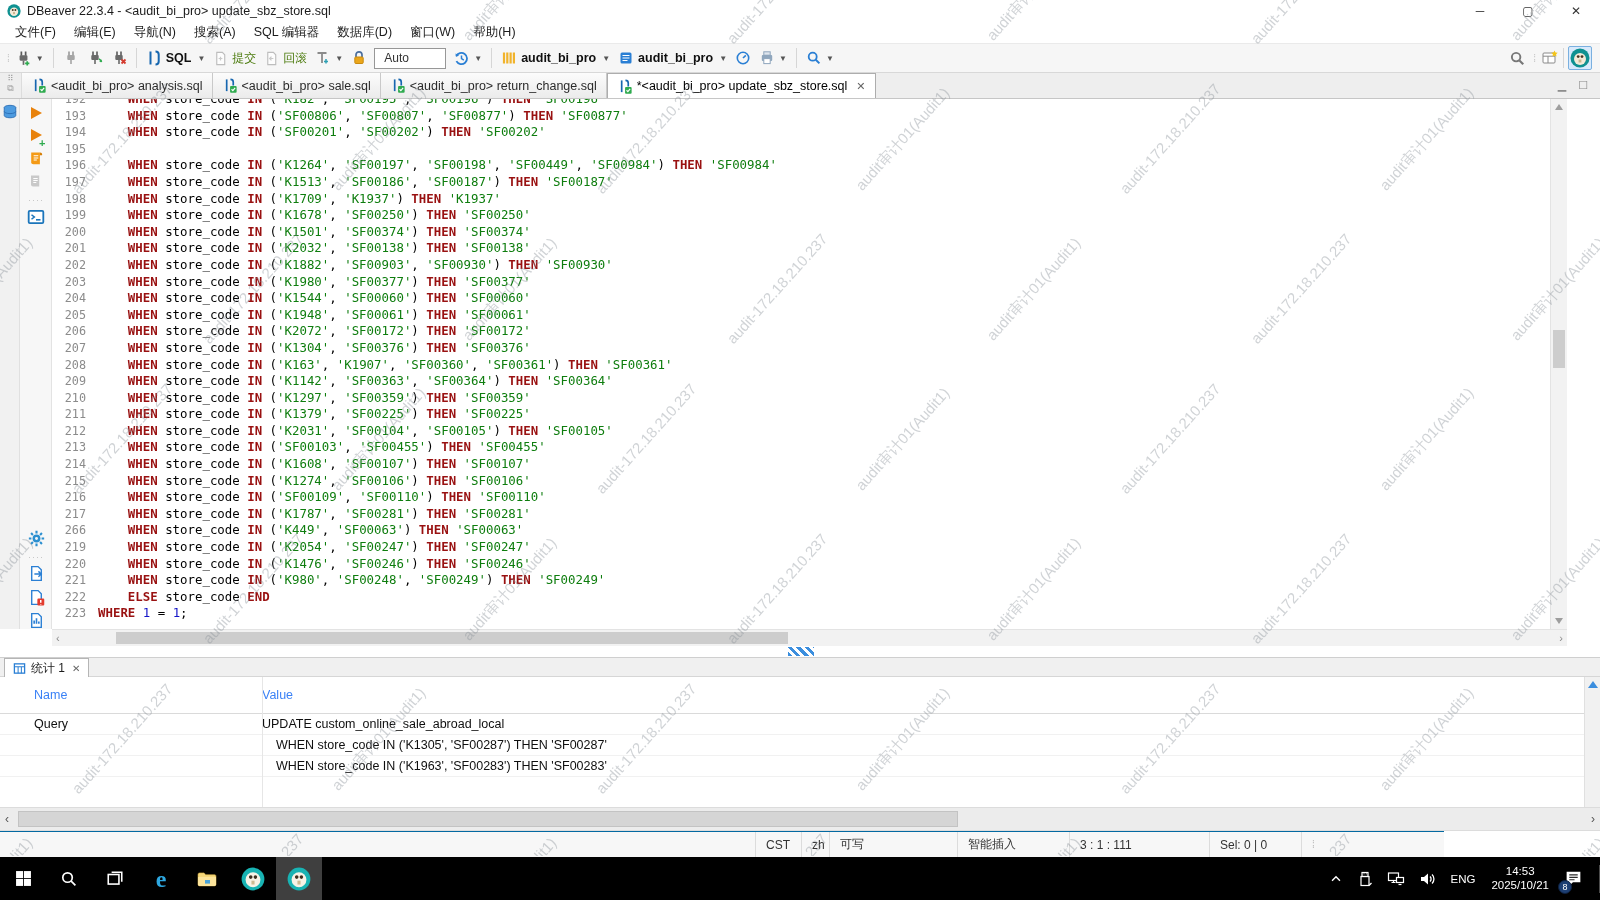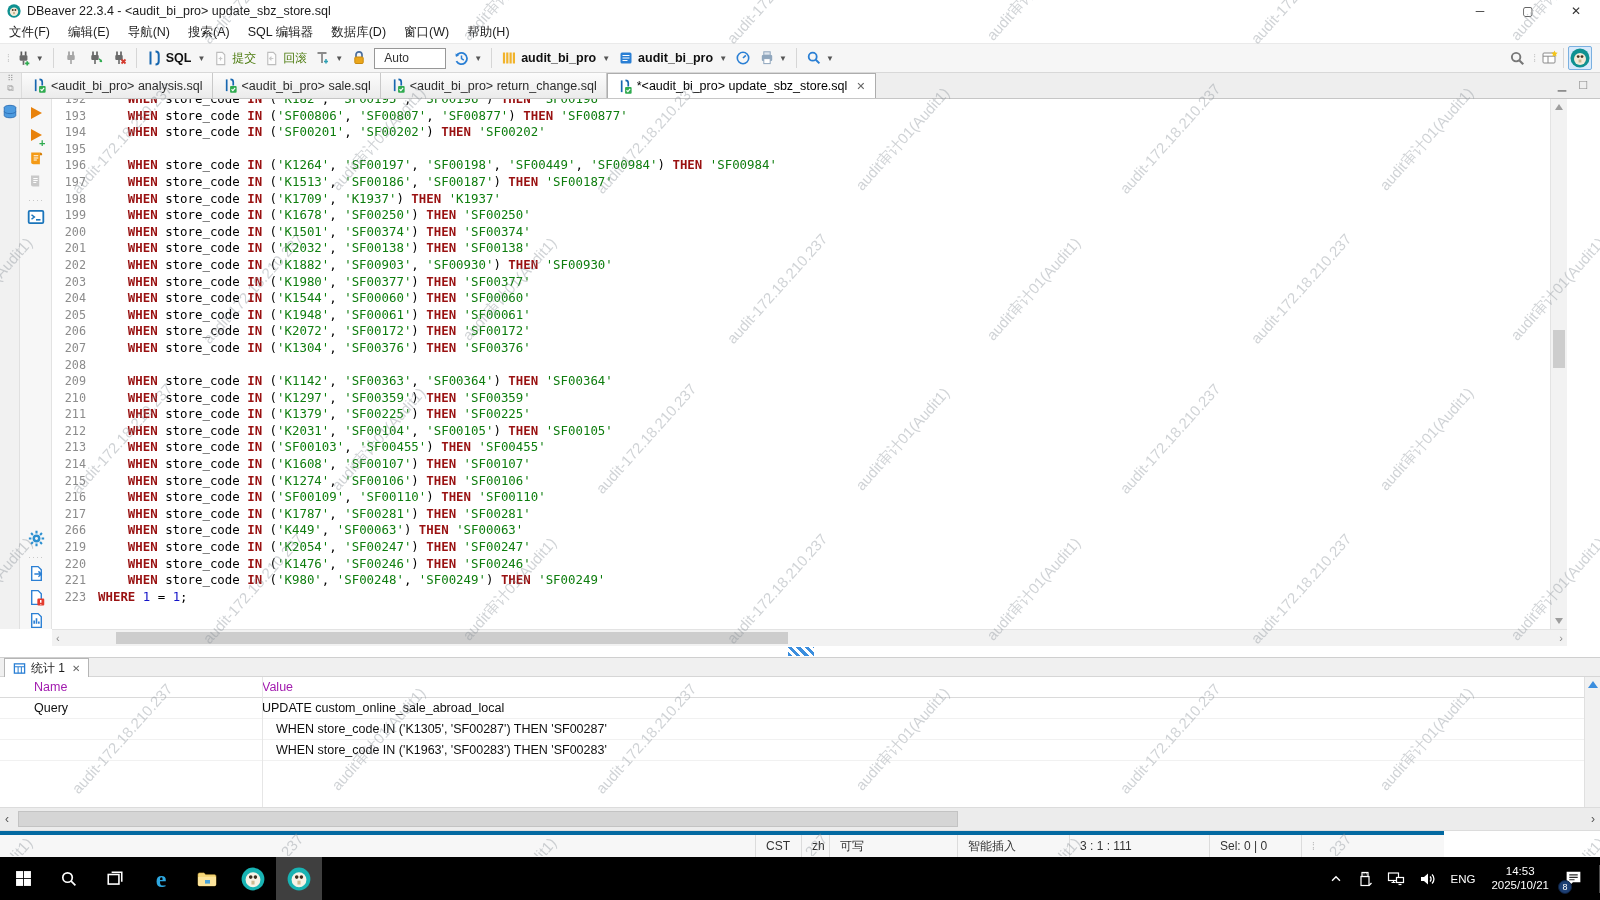--- a/index.html
+++ b/index.html
@@ -8,21 +8,21 @@
   :root{--kw:#991111;--str:#0e7d0e;--num:#1414c8;--blue:#2a7fd4}
   .icon{display:inline-block;vertical-align:middle;line-height:0}
 
   
   .titlebar{position:absolute;left:0;top:0;width:1600px;height:22px;background:#fff;display:flex;align-items:center;font-size:12.5px}
   .title-icon{margin:0 6px 0 7px}
   .win-controls{margin-left:auto;display:flex;height:22px}
   .win-btn{width:48px;display:flex;align-items:center;justify-content:center;color:#333;font-size:12px}
 
   
-  .menubar{position:absolute;left:0;top:22px;width:1600px;height:21px;display:flex;align-items:center;font-size:12.5px;background:#fff}
+  .menubar{position:absolute;left:0;top:22px;width:1600px;height:21px;display:flex;align-items:center;padding-left:6px;font-size:12.5px;background:#fff}
   .menu-item{padding:2px 9px}
 
   
   .toolbar{position:absolute;left:0;top:43px;width:1600px;height:30px;background:#f6f6f6;border-top:1px solid #eaeaea;border-bottom:1px solid #d8d8d8;display:flex;align-items:center;font-size:12px;color:#333;padding-left:4px}
   .tbtn{display:flex;align-items:center;gap:2px;padding:2px 3px;margin:0 1px}
   .caret{font-size:8px;color:#555;margin-left:2px}
   .tsep{width:1px;height:20px;background:#d6d6d6;margin:0 5px}
   .thandle{color:#c6c6c6;font-size:10px;margin:0 3px;letter-spacing:-2px}
   .combo-auto{width:72px;height:21px;border:1px solid #979797;background:#fff;display:flex;align-items:center;padding-left:9px;margin:0 3px}
   .tlabel{font-weight:bold;font-size:12.5px;color:#101010;margin:0 2px}
@@ -67,32 +67,32 @@
 
   .sashband{position:absolute;left:0;top:646px;width:1600px;height:11px;background:#fff}
   .sashmark{position:absolute;left:788px;top:1px;width:26px;height:9px;background:repeating-linear-gradient(45deg,#3b8ede 0 3px,#fff 3px 6px)}
 
   
   .results-tabbar{position:absolute;left:0;top:657px;width:1600px;height:20px;background:#f0f0f0;border-top:1px solid #cfcfcf;border-bottom:1px solid #d6d6d6}
   .rtab{position:absolute;left:4px;top:0;height:20px;display:flex;align-items:center;gap:5px;padding:0 8px;background:#fff;border:1px solid #b5b5b5;border-bottom:0;font-size:12px}
   .rtab .close{color:#666;font-size:10px;margin-left:2px}
   .grid{position:absolute;left:0;top:677px;width:1584px;height:130px;background:#fff}
   .gdivider{position:absolute;left:262px;top:0;bottom:0;width:1px;background:#e6e6e6}
-  .ghead{height:21px;border-bottom:1px solid #dadada;display:flex;align-items:center;font-size:12.5px;color:#a21caf}
+  .ghead{height:37px;border-bottom:1px solid #dadada;display:flex;align-items:center;font-size:12.5px;color:#3b82f6}
   .gname{width:262px;padding-left:34px;flex:none}
   .gvalue{white-space:pre}
   .grow{height:21px;display:flex;align-items:center;border-bottom:1px solid #f1f1f1;font-size:12.5px;color:#0f0f0f}
   .results-vscroll{position:absolute;left:1584px;top:677px;width:16px;height:130px;background:#f1f1f1;border-left:1px solid #e0e0e0}
   .rvs-up{position:absolute;left:3px;top:4px;width:0;height:0;border-left:5px solid transparent;border-right:5px solid transparent;border-bottom:7px solid #3b8ede}
   .results-hscroll{position:absolute;left:0;top:807px;width:1600px;height:24px;background:#ececec;border-top:1px solid #dcdcdc;border-bottom:1px solid #dcdcdc;color:#555}
   .rh-thumb{position:absolute;left:18px;top:3px;height:16px;width:940px;background:#d5d5d5;border:1px solid #c3c3c3}
   .rh-arrow{position:absolute;top:3px;font-size:12px;line-height:16px}
 
   
-  .statusbar{position:absolute;left:0;top:831px;width:1444px;height:26px;background:#f7f7f7;border-top:4px solid #0369a1;font-size:12px;color:#333}
+  .statusbar{position:absolute;left:0;top:831px;width:1444px;height:26px;background:#f7f7f7;border-top:1px solid #0369a1;font-size:12px;color:#333}
   .sb-seg{position:absolute;top:0;height:100%;display:flex;align-items:center;padding:0 10px;border-left:1px solid #dcdcdc}
 
   
   .taskbar{position:absolute;left:0;top:857px;width:1600px;height:43px;background:#000;display:flex;align-items:center;color:#fff;z-index:60}
   .tb-item{width:46px;height:43px;display:flex;align-items:center;justify-content:center}
   .tb-item.active-app{background:#3f3f3f}
   .ie-e{font-family:"Liberation Serif",serif;font-size:24px;color:#2da7e0;font-weight:bold;line-height:20px}
   .tray{margin-left:auto;display:flex;align-items:center;height:100%}
   .tray-item{padding:0 7px;display:flex;align-items:center;justify-content:center;height:100%;font-size:11.5px}
   .clock{text-align:center;font-size:11.5px;line-height:13.5px;padding:0 9px}
@@ -422,34 +422,35 @@
       <div class="line"><span class="ln">198</span><span class="code">    <span class="kw">WHEN</span> store_code <span class="kw">IN</span> (<span class="str">'K1709'</span>, <span class="str">'K1937'</span>) <span class="kw">THEN</span> <span class="str">'K1937'</span></span></div>
       <div class="line"><span class="ln">199</span><span class="code">    <span class="kw">WHEN</span> store_code <span class="kw">IN</span> (<span class="str">'K1678'</span>, <span class="str">'SF00250'</span>) <span class="kw">THEN</span> <span class="str">'SF00250'</span></span></div>
       <div class="line"><span class="ln">200</span><span class="code">    <span class="kw">WHEN</span> store_code <span class="kw">IN</span> (<span class="str">'K1501'</span>, <span class="str">'SF00374'</span>) <span class="kw">THEN</span> <span class="str">'SF00374'</span></span></div>
       <div class="line"><span class="ln">201</span><span class="code">    <span class="kw">WHEN</span> store_code <span class="kw">IN</span> (<span class="str">'K2032'</span>, <span class="str">'SF00138'</span>) <span class="kw">THEN</span> <span class="str">'SF00138'</span></span></div>
       <div class="line"><span class="ln">202</span><span class="code">    <span class="kw">WHEN</span> store_code <span class="kw">IN</span> (<span class="str">'K1882'</span>, <span class="str">'SF00903'</span>, <span class="str">'SF00930'</span>) <span class="kw">THEN</span> <span class="str">'SF00930'</span></span></div>
       <div class="line"><span class="ln">203</span><span class="code">    <span class="kw">WHEN</span> store_code <span class="kw">IN</span> (<span class="str">'K1980'</span>, <span class="str">'SF00377'</span>) <span class="kw">THEN</span> <span class="str">'SF00377'</span></span></div>
       <div class="line"><span class="ln">204</span><span class="code">    <span class="kw">WHEN</span> store_code <span class="kw">IN</span> (<span class="str">'K1544'</span>, <span class="str">'SF00060'</span>) <span class="kw">THEN</span> <span class="str">'SF00060'</span></span></div>
       <div class="line"><span class="ln">205</span><span class="code">    <span class="kw">WHEN</span> store_code <span class="kw">IN</span> (<span class="str">'K1948'</span>, <span class="str">'SF00061'</span>) <span class="kw">THEN</span> <span class="str">'SF00061'</span></span></div>
       <div class="line"><span class="ln">206</span><span class="code">    <span class="kw">WHEN</span> store_code <span class="kw">IN</span> (<span class="str">'K2072'</span>, <span class="str">'SF00172'</span>) <span class="kw">THEN</span> <span class="str">'SF00172'</span></span></div>
       <div class="line"><span class="ln">207</span><span class="code">    <span class="kw">WHEN</span> store_code <span class="kw">IN</span> (<span class="str">'K1304'</span>, <span class="str">'SF00376'</span>) <span class="kw">THEN</span> <span class="str">'SF00376'</span></span></div>
-      <div class="line"><span class="ln">208</span></div>
+      <div class="line"><span class="ln">208</span><span class="code">    <span class="kw">WHEN</span> store_code <span class="kw">IN</span> (<span class="str">'K163'</span>, <span class="str">'K1907'</span>, <span class="str">'SF00360'</span>, <span class="str">'SF00361'</span>) <span class="kw">THEN</span> <span class="str">'SF00361'</span></span></div>
       <div class="line"><span class="ln">209</span><span class="code">    <span class="kw">WHEN</span> store_code <span class="kw">IN</span> (<span class="str">'K1142'</span>, <span class="str">'SF00363'</span>, <span class="str">'SF00364'</span>) <span class="kw">THEN</span> <span class="str">'SF00364'</span></span></div>
       <div class="line"><span class="ln">210</span><span class="code">    <span class="kw">WHEN</span> store_code <span class="kw">IN</span> (<span class="str">'K1297'</span>, <span class="str">'SF00359'</span>) <span class="kw">THEN</span> <span class="str">'SF00359'</span></span></div>
       <div class="line"><span class="ln">211</span><span class="code">    <span class="kw">WHEN</span> store_code <span class="kw">IN</span> (<span class="str">'K1379'</span>, <span class="str">'SF00225'</span>) <span class="kw">THEN</span> <span class="str">'SF00225'</span></span></div>
       <div class="line"><span class="ln">212</span><span class="code">    <span class="kw">WHEN</span> store_code <span class="kw">IN</span> (<span class="str">'K2031'</span>, <span class="str">'SF00104'</span>, <span class="str">'SF00105'</span>) <span class="kw">THEN</span> <span class="str">'SF00105'</span></span></div>
       <div class="line"><span class="ln">213</span><span class="code">    <span class="kw">WHEN</span> store_code <span class="kw">IN</span> (<span class="str">'SF00103'</span>, <span class="str">'SF00455'</span>) <span class="kw">THEN</span> <span class="str">'SF00455'</span></span></div>
       <div class="line"><span class="ln">214</span><span class="code">    <span class="kw">WHEN</span> store_code <span class="kw">IN</span> (<span class="str">'K1608'</span>, <span class="str">'SF00107'</span>) <span class="kw">THEN</span> <span class="str">'SF00107'</span></span></div>
       <div class="line"><span class="ln">215</span><span class="code">    <span class="kw">WHEN</span> store_code <span class="kw">IN</span> (<span class="str">'K1274'</span>, <span class="str">'SF00106'</span>) <span class="kw">THEN</span> <span class="str">'SF00106'</span></span></div>
       <div class="line"><span class="ln">216</span><span class="code">    <span class="kw">WHEN</span> store_code <span class="kw">IN</span> (<span class="str">'SF00109'</span>, <span class="str">'SF00110'</span>) <span class="kw">THEN</span> <span class="str">'SF00110'</span></span></div>
       <div class="line"><span class="ln">217</span><span class="code">    <span class="kw">WHEN</span> store_code <span class="kw">IN</span> (<span class="str">'K1787'</span>, <span class="str">'SF00281'</span>) <span class="kw">THEN</span> <span class="str">'SF00281'</span></span></div>
       <div class="line"><span class="ln">266</span><span class="code">    <span class="kw">WHEN</span> store_code <span class="kw">IN</span> (<span class="str">'K449'</span>, <span class="str">'SF00063'</span>) <span class="kw">THEN</span> <span class="str">'SF00063'</span></span></div>
       <div class="line"><span class="ln">219</span><span class="code">    <span class="kw">WHEN</span> store_code <span class="kw">IN</span> (<span class="str">'K2054'</span>, <span class="str">'SF00247'</span>) <span class="kw">THEN</span> <span class="str">'SF00247'</span></span></div>
       <div class="line"><span class="ln">220</span><span class="code">    <span class="kw">WHEN</span> store_code <span class="kw">IN</span> (<span class="str">'K1476'</span>, <span class="str">'SF00246'</span>) <span class="kw">THEN</span> <span class="str">'SF00246'</span></span></div>
       <div class="line"><span class="ln">221</span><span class="code">    <span class="kw">WHEN</span> store_code <span class="kw">IN</span> (<span class="str">'K980'</span>, <span class="str">'SF00248'</span>, <span class="str">'SF00249'</span>) <span class="kw">THEN</span> <span class="str">'SF00249'</span></span></div>
+      <div class="line"><span class="ln">222</span><span class="code">    <span class="kw">ELSE</span> store_code <span class="kw">END</span></span></div>
       <div class="line"><span class="ln">223</span><span class="code"><span class="kw">WHERE</span> <span class="num">1</span> = <span class="num">1</span>;</span></div>
     </div>
 </div>
 <div class="vscroll">
   <span class="arr arr-up"></span>
   <div class="vthumb"></div>
   <span class="arr arr-dn"></span>
 </div>
 <div class="hscroll">
   <span class="hs-arrow" style="left:4px">‹</span>

